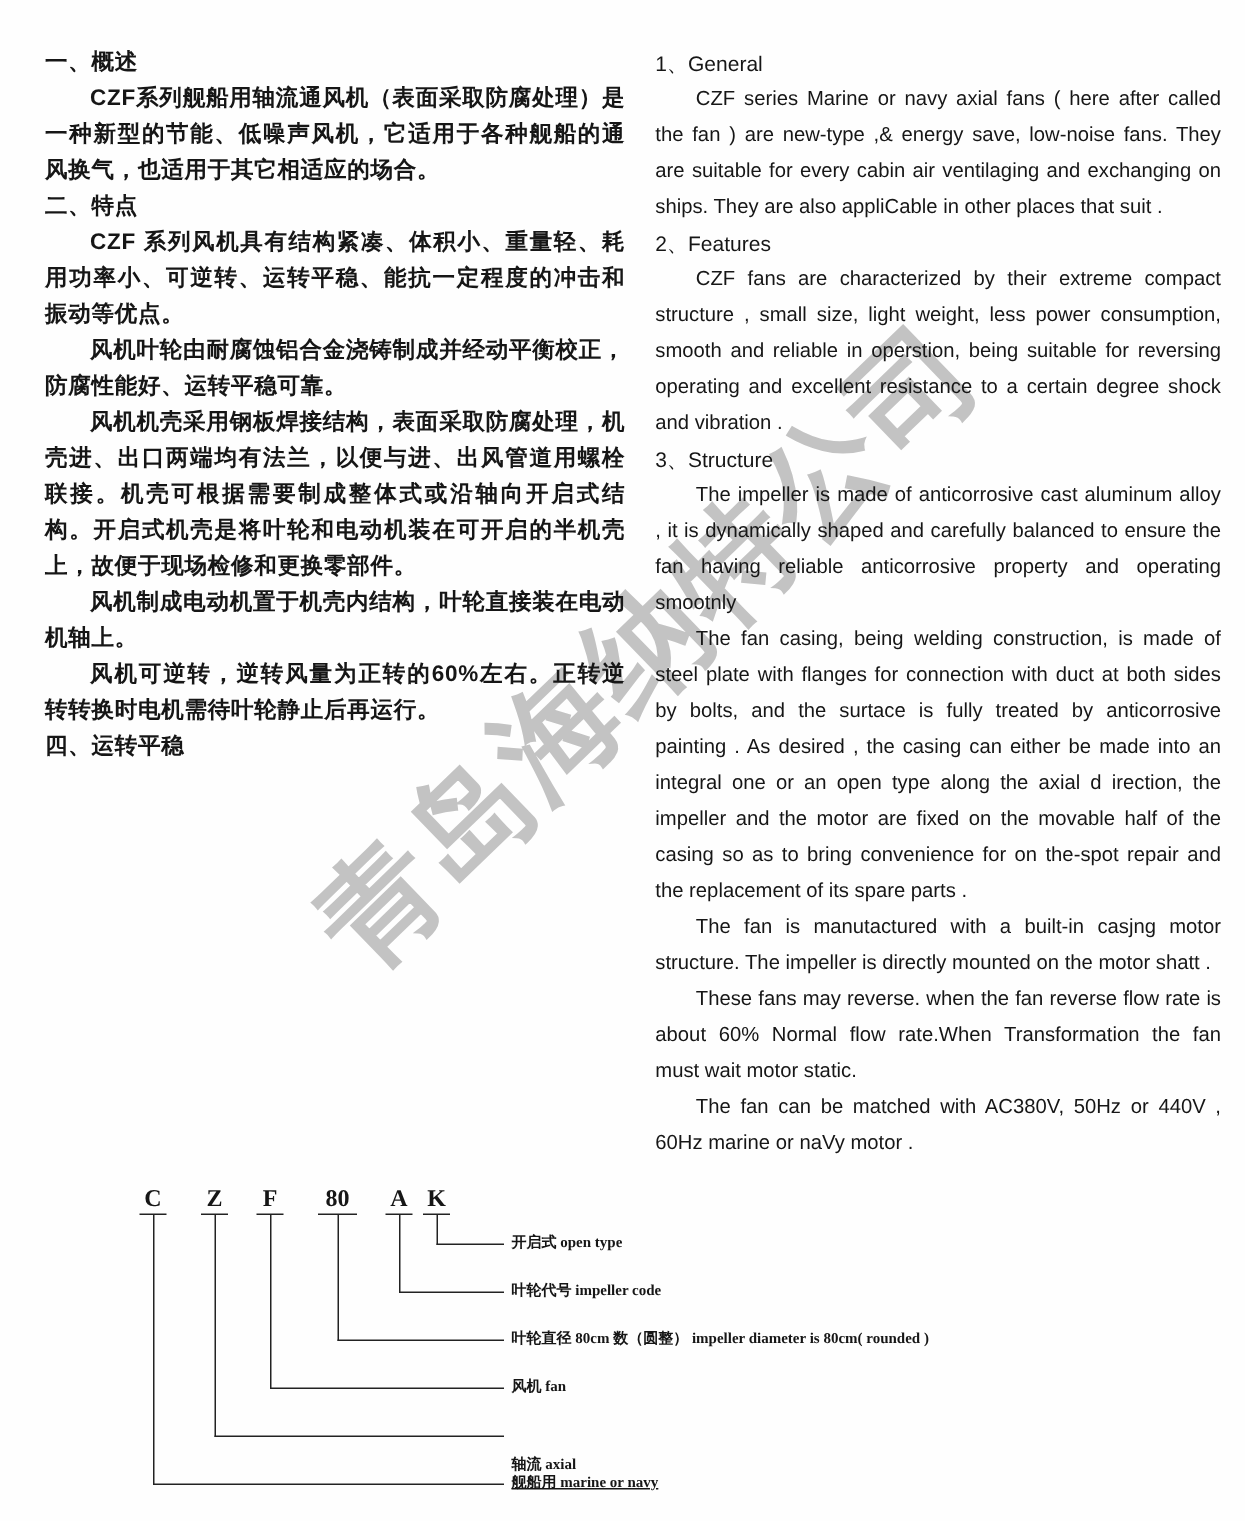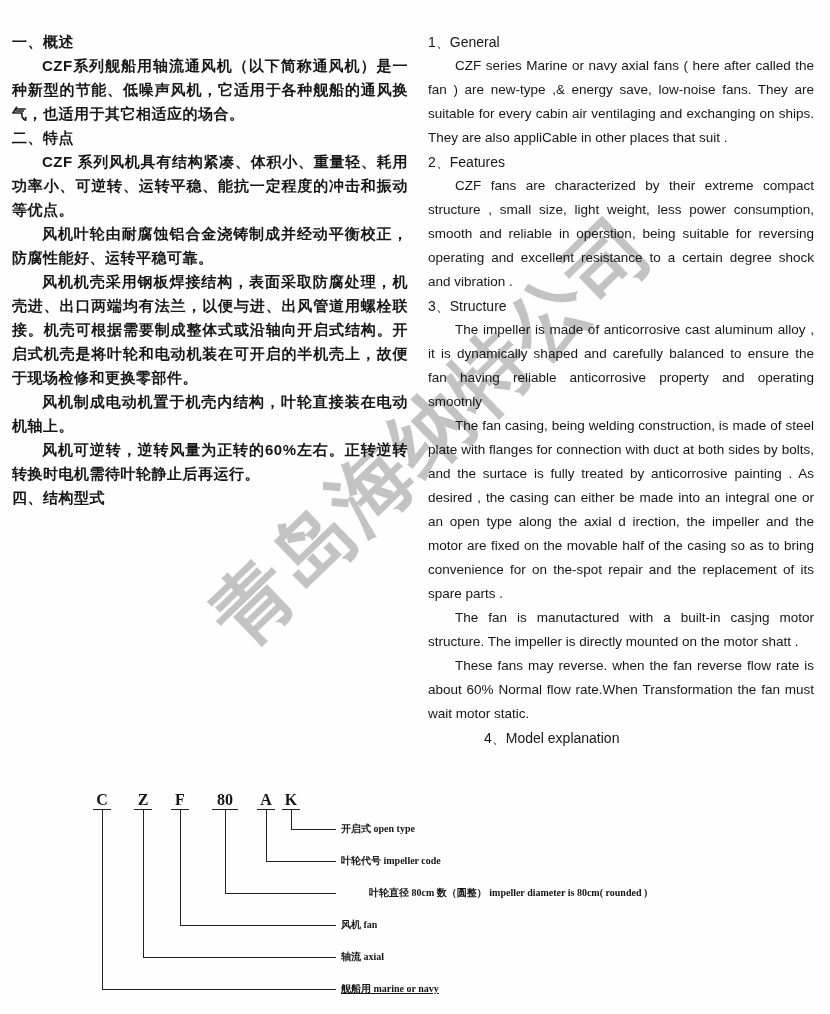--- a/index.html
+++ b/index.html
@@ -14,20 +14,21 @@
   }
   .columns { display:flex; position:relative; z-index:1; }
   .col { box-sizing:border-box; }
   .col-cn {
     width:412px;
     padding:30px 4px 0 12px;
     font-size:15px; line-height:24px;
     font-weight:bold;
     letter-spacing:0.5px;
     text-align:justify;
+    margin-left:18px;
   }
   .col-en {
     width:418px;
     padding:30px 16px 0 16px;
     font-size:13.5px; line-height:24px;
     text-align:justify;
   }
   .col h3 { margin:0; font-size:inherit; line-height:24px; font-weight:bold; }
   .col-en h3 { font-weight:normal; font-size:14px; }
   .col p { margin:0; text-indent:2em; }
@@ -78,57 +79,57 @@
   .c-Z  { left:143px; width:192px; height:147px; }
   .c-C  { left:102px; width:233px; height:179px; }
   .dlabel {
     position:absolute; left:341px;
     font-family:"Liberation Serif", serif;
     font-size:10px; font-weight:600; line-height:22px;
     white-space:nowrap;
   }
   .lb0 { top:818px; }
   .lb1 { top:850px; }
-  .lb2 { top:882px;margin-left:28px; }
+  .lb2 { top:882px; }
   .lb3 { top:914px; }
-  .lb4 { top:946px; }
+  .lb4 { top:966px; }
   .lb5 { top:978px;text-decoration:underline; }
 </style>
 </head>
 <body>
 
 <div class="page">
 
   <div class="watermark">青岛海纳特公司</div>
 
   <div class="columns">
 
     <div class="col col-cn">
       <h3>一、概述</h3>
-      <p>CZF系列舰船用轴流通风机（以下简称通风机）是一种新型的节能、低噪声风机，它适用于各种舰船的通风换气，也适用于其它相适应的场合。</p>
+      <p>CZF系列舰船用轴流通风机（表面采取防腐处理）是一种新型的节能、低噪声风机，它适用于各种舰船的通风换气，也适用于其它相适应的场合。</p>
       <h3 class="mt30">二、特点</h3>
       <p>CZF 系列风机具有结构紧凑、体积小、重量轻、耗用功率小、可逆转、运转平稳、能抗一定程度的冲击和振动等优点。</p>
       <p>风机叶轮由耐腐蚀铝合金浇铸制成并经动平衡校正，防腐性能好、运转平稳可靠。</p>
       <p class="mt28">风机机壳采用钢板焊接结构，表面采取防腐处理，机壳进、出口两端均有法兰，以便与进、出风管道用螺栓联接。机壳可根据需要制成整体式或沿轴向开启式结构。开启式机壳是将叶轮和电动机装在可开启的半机壳上，故便于现场检修和更换零部件。</p>
       <p class="mt56">风机制成电动机置于机壳内结构，叶轮直接装在电动机轴上。</p>
       <p class="mt28">风机可逆转，逆转风量为正转的60%左右。正转逆转转换时电机需待叶轮静止后再运行。</p>
-      <h3>四、结构型式</h3>
+      <h3>四、运转平稳</h3>
     </div>
 
     <div class="col col-en">
       <h3>1、General</h3>
       <p>CZF series Marine or navy axial fans ( here after called the fan ) are new-type ,&amp; energy save, low-noise fans. They are suitable for every cabin air ventilaging and exchanging on ships. They are also appliCable in other places that suit .</p>
       <h3 class="mt12">2、Features</h3>
       <p>CZF fans are characterized by their extreme compact structure , small  size, light weight, less power consumption, smooth and reliable in operstion, being suitable for reversing operating and excellent resistance to a certain degree shock and vibration .</p>
       <h3 class="mt12">3、Structure</h3>
       <p>The impeller is made of anticorrosive cast aluminum alloy , it is dynamically shaped and carefully balanced to ensure the fan having reliable anticorrosive property and operating smootnly</p>
       <p>The fan casing, being welding construction, is made of steel plate with flanges for connection with duct at both sides by bolts, and the surtace is fully treated by anticorrosive painting . As desired , the casing can either be made into an integral one or an open type along the axial d irection, the impeller and the motor are fixed on the movable half of the casing so as to bring convenience for on the-spot repair and the replacement of its spare parts .</p>
       <p>The fan is manutactured with a built-in casjng motor structure. The impeller is directly mounted on the motor shatt .</p>
       <p class="mt24">These fans may reverse. when the fan reverse flow rate is about 60% Normal flow rate.When Transformation the fan must wait motor static.</p>
-      <h3 class="indent2">4、Model explanation</h3>
+      <p class="mt18">The fan can be matched with AC380V, 50Hz or 440V , 60Hz marine or naVy motor .</p>
     </div>
 
   </div>
 
   <div class="diagram">
 
     <span class="dletter l0">C</span>
     <span class="dletter l1">Z</span>
     <span class="dletter l2">F</span>
     <span class="dletter l3">80</span>

